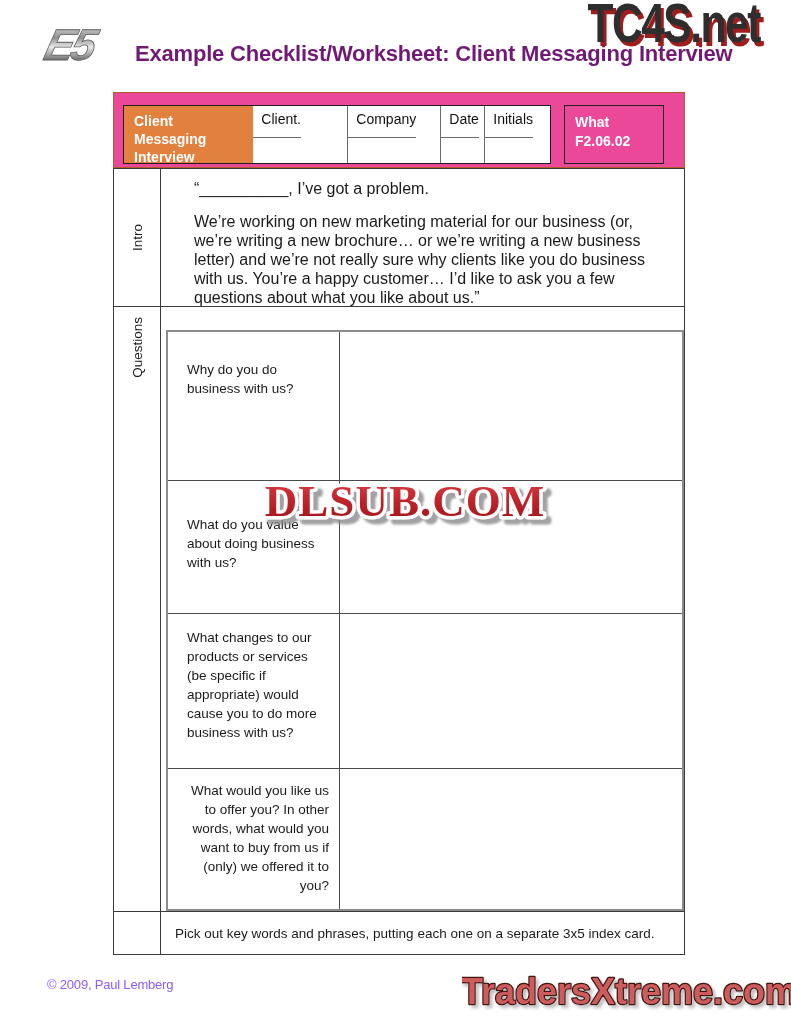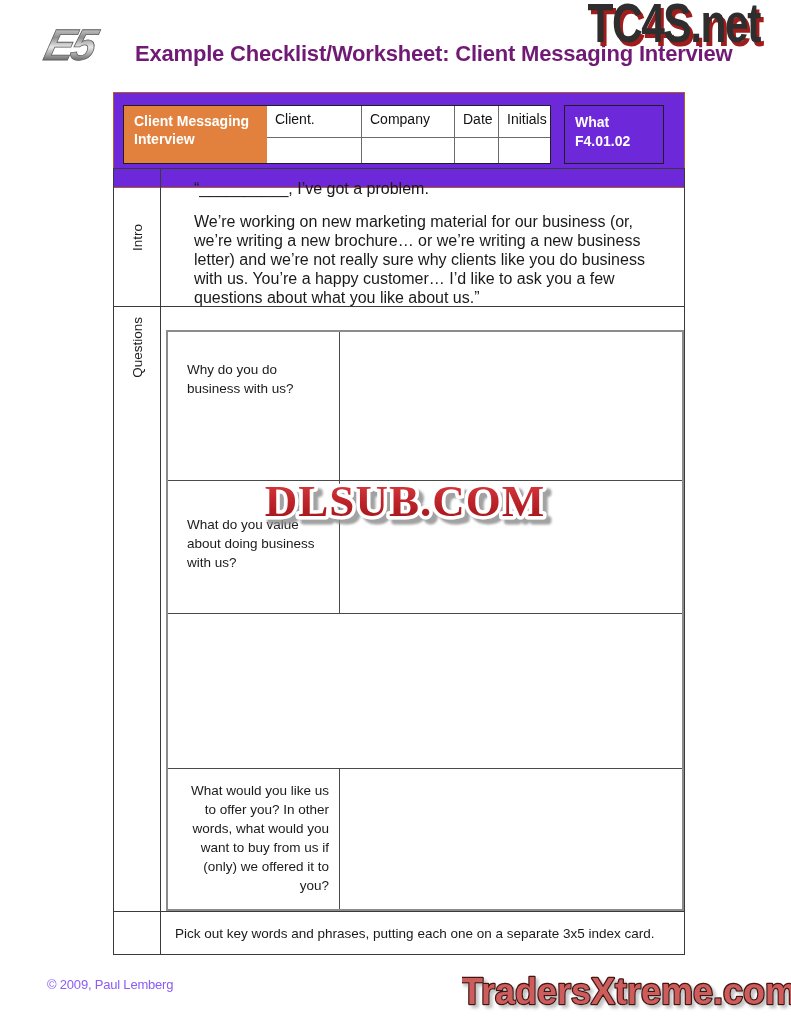--- a/index.html
+++ b/index.html
@@ -13,33 +13,33 @@
   .logo-svg { position:absolute; left:28px; top:14px; }
   .doc-title {
     position:absolute; left:135px; top:41px; width:640px;
     font-size:22px; font-weight:bold; letter-spacing:-0.2px; color:#701a75;
     font-family:"Liberation Sans", sans-serif;
   }
   .wm-top { position:absolute; right:-2px; top:-2px; z-index:30; }
 
   
   .orange-band {
-    position:absolute; left:113px; top:92px; width:572px; height:96px;
-    background:#6d28d9; border:1px solid #B05F28;
+    position:absolute; left:113px; top:92px; width:572px; height:76px;
+    background:#ec4899; border:1px solid #B05F28;
   }
   .group-box {
     position:absolute; left:9px; top:12px; width:428px; height:59px;
     border:1px solid #1f1f1f; display:flex;
   }
   .band-title-cell {
     width:143px; background:#E2813E; color:#fff; font-weight:bold;
     font-size:14px; line-height:18px; padding:6px 6px 0 10px;
   }
   .white-cells { flex:1; background:#fff; display:flex; }
-  .wcol { display:flex; flex-direction:column; border-right:1px solid #6b6b6b; }
+  .wcol { display:flex; flex-direction:row; border-right:1px solid #6b6b6b; }
   .wcol:last-child { border-right:none;gap:17px; }
   .wcol .hd { height:32px; border-bottom:1px solid #6b6b6b; font-size:14px; padding:5px 0 0 8px; color:#111; }
   .wcol .val { flex:1; background:#fff; }
   .form-box {
     position:absolute; left:450px; top:12px; width:100px; height:59px;
     border:1px solid #1f1f1f; color:#fff; font-weight:bold; font-size:14px;
     line-height:19px; padding:7px 0 0 10px;
   }
 
   
@@ -140,21 +140,21 @@
           <div class="val"></div>
         </div>
         <div class="wcol" style="flex:1">
           <div class="hd">Initials</div>
           <div class="val"></div>
         </div>
       </div>
     </div>
     <div class="form-box">
       <div>What</div>
-      <div>F4.01.02</div>
+      <div>F2.06.02</div>
     </div>
   </div>
 
   <div class="main-table">
 
     <div class="trow trow-intro">
       <div class="label-col">
         <span class="vlabel">Intro</span>
       </div>
       <div class="content-col">
@@ -176,20 +176,21 @@
             <div class="q-cell">Why do you do business with us?</div>
             <div class="a-cell"></div>
           </div>
 
           <div class="q-row r2">
             <div class="q-cell">What do you value about doing business with us?</div>
             <div class="a-cell"></div>
           </div>
 
           <div class="q-row r3">
+            <div class="q-cell">What changes to our products or services (be specific if appropriate) would cause you to do more business with us?</div>
             <div class="a-cell"></div>
           </div>
 
           <div class="q-row r4">
             <div class="q-cell">What would you like us to offer you? In other words, what would you want to buy from us if (only) we offered it to you?</div>
             <div class="a-cell"></div>
           </div>
 
         </div>
       </div>

